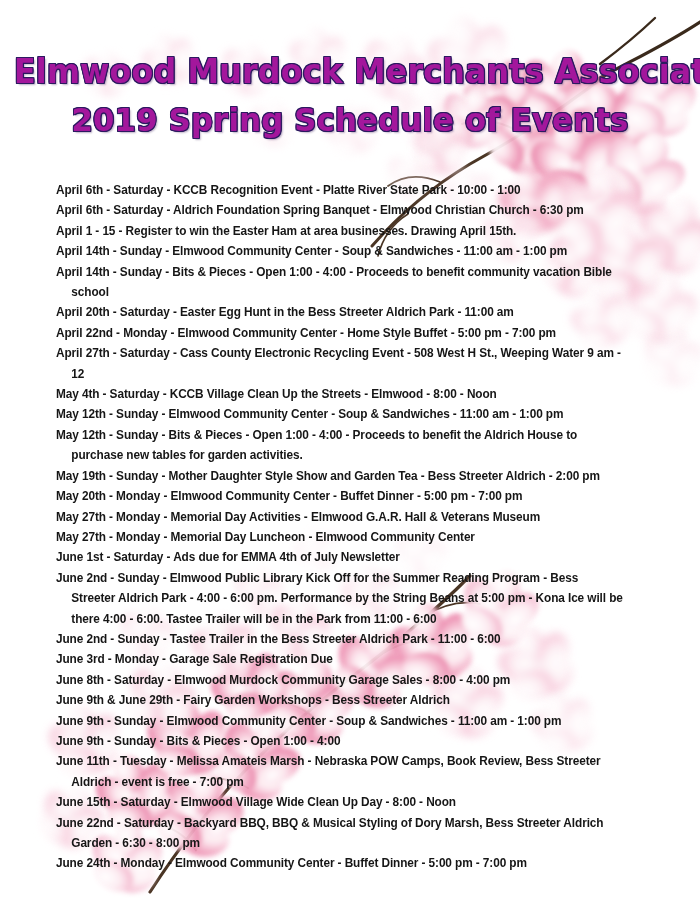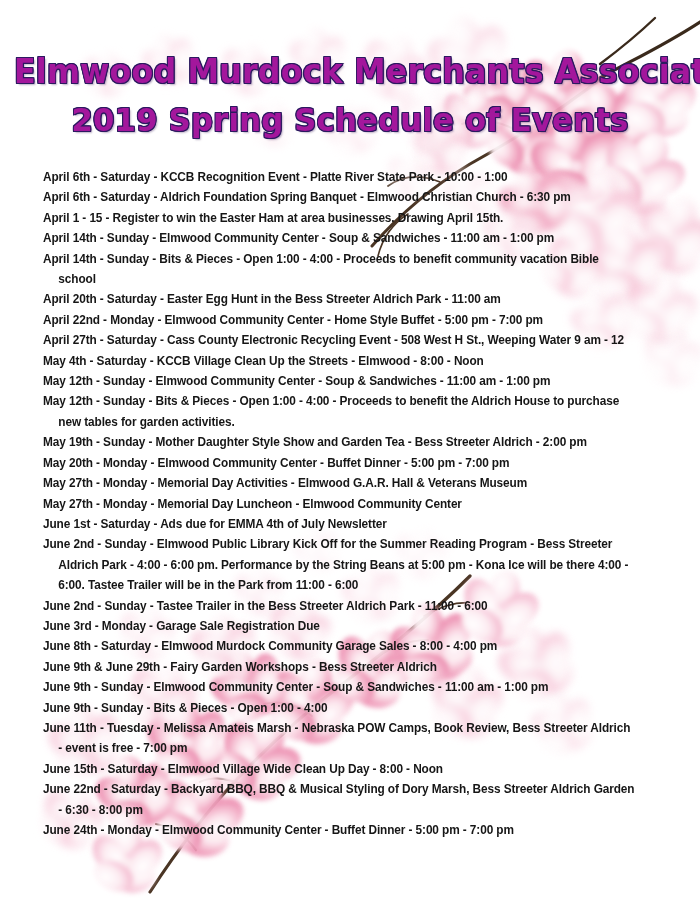--- a/index.html
+++ b/index.html
@@ -49,21 +49,21 @@
        2px 2px 2px rgba(60,30,90,.35);
     transform: scaleX(0.96);
     white-space: nowrap;
   }
   .title-line.line2 { font-size: 32px; }
 
   
   .events {
     position: relative;
     z-index: 2;
-    margin: 3px;
+    margin: 16px;
     padding: 20px 34px 0 40px;
     list-style: none;
   }
   .event {
     font-family: "Liberation Sans", sans-serif;
     font-size: 12.4px;
     line-height: 20.4px;
     color: #161616;
     font-weight: 600;
     margin: 0 0 0 0;

